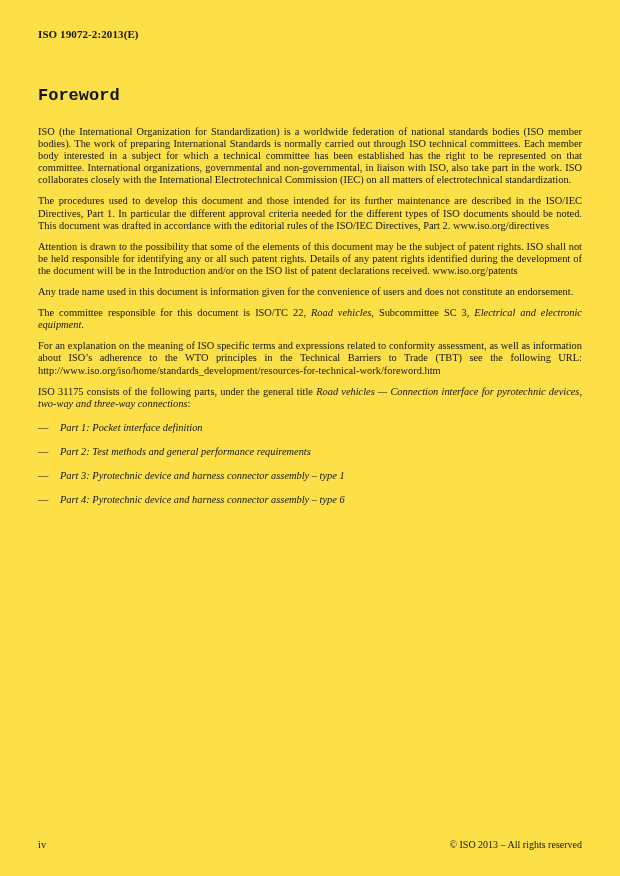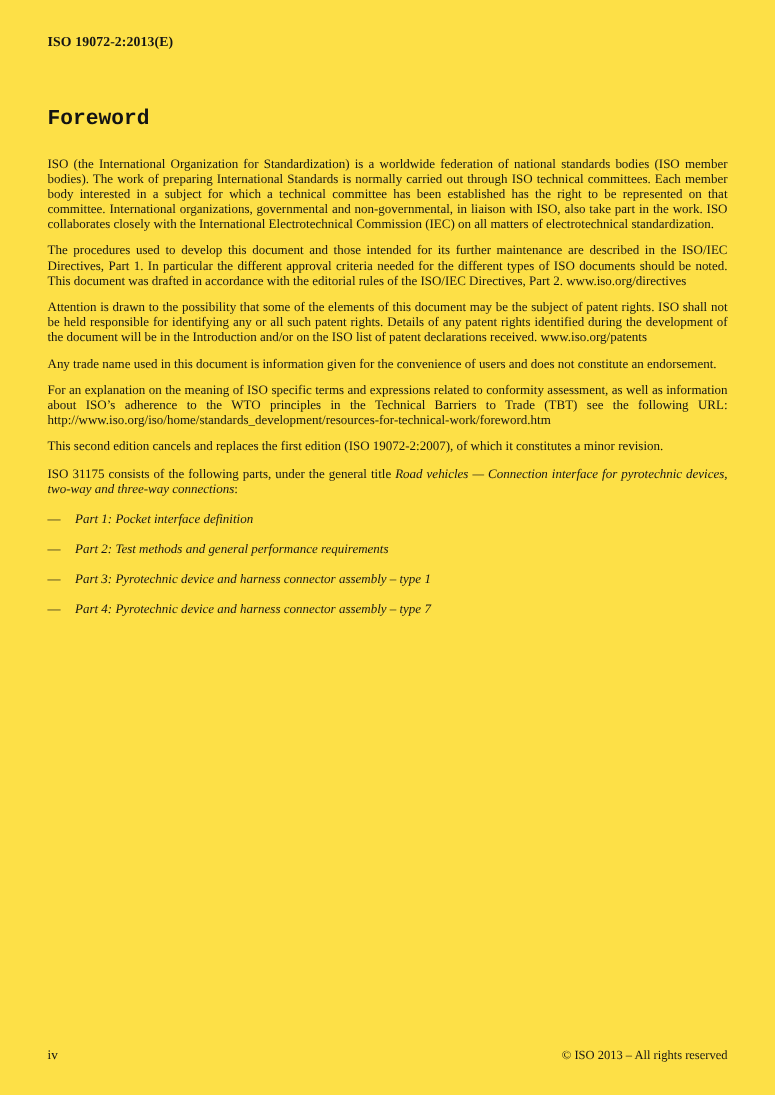--- a/index.html
+++ b/index.html
@@ -61,40 +61,40 @@
 
   <div class="doc-header">ISO 19072-2:2013(E)</div>
 
   <h1 class="foreword-title">Foreword</h1>
 
   <div class="body-text">
     <p class="para"><span>ISO (the International Organization for Standardization) is a worldwide federation of national standards bodies (ISO member bodies). The work of preparing International Standards is normally carried out through ISO technical committees. Each member body interested in a subject for which a technical committee has been established has the right to be represented on that committee. International organizations, governmental and non-governmental, in liaison with ISO, also take part in the work. ISO collaborates closely with the International Electrotechnical Commission (IEC) on all matters of electrotechnical standardization.</span></p>
     <p class="para"><span>The procedures used to develop this document and those intended for its further maintenance are described in the ISO/IEC Directives, Part 1. In particular the different approval criteria needed for the different types of ISO documents should be noted.  This document was drafted in accordance with the editorial rules of the ISO/IEC Directives, Part 2.  www.iso.org/directives</span></p>
     <p class="para"><span>Attention is drawn to the possibility that some of the elements of this document may be the subject of patent rights. ISO shall not be held responsible for identifying any or all such patent rights.  Details of any patent rights identified during the development of the document will be in the Introduction and/or on the ISO list of patent declarations received.  www.iso.org/patents</span></p>
     <p class="para"><span>Any trade name used in this document is information given for the convenience of users and does not constitute an endorsement.</span></p>
+    <p class="para"><span>The committee responsible for this document is ISO/TC 22, </span><span class="it">Road vehicles</span><span>, Subcommittee SC 3, </span><span class="it">Electrical and electronic equipment</span><span>.</span></p>
     <p class="para"><span>For an explanation on the meaning of ISO specific terms and expressions related to conformity assessment, as well as information about ISO’s adherence to the WTO principles in the Technical Barriers to Trade (TBT) see the following URL:  http://www.iso.org/iso/home/standards_development/resources-for-technical-work/foreword.htm</span></p>
-    <p class="para"><span>This second edition cancels and replaces the first edition (ISO 19072-2:2007), of which it constitutes a minor revision.</span></p>
     <p class="para"><span>ISO 31175 consists of the following parts, under the general title </span><span class="it">Road vehicles — Connection interface for pyrotechnic devices, two-way and three-way connections</span><span>:</span></p>
 
     <div class="parts-list">
       <div class="list-item">
         <span class="list-dash">—</span>
         <span class="list-text"><span class="it">Part 1: Pocket interface definition</span></span>
       </div>
       <div class="list-item">
         <span class="list-dash">—</span>
         <span class="list-text"><span class="it">Part 2: Test methods and general performance requirements</span></span>
       </div>
       <div class="list-item">
         <span class="list-dash">—</span>
         <span class="list-text"><span class="it">Part 3: Pyrotechnic device and harness connector assembly – type 1</span></span>
       </div>
       <div class="list-item">
         <span class="list-dash">—</span>
-        <span class="list-text"><span class="it">Part 4: Pyrotechnic device and harness connector assembly – type 7</span></span>
+        <span class="list-text"><span class="it">Part 4: Pyrotechnic device and harness connector assembly – type 6</span></span>
       </div>
     </div>
   </div>
 
   <div class="footer">
     <span class="page-number">iv</span>
     <span class="copyright">© ISO 2013 – All rights reserved</span>
   </div>
 
 </div>

